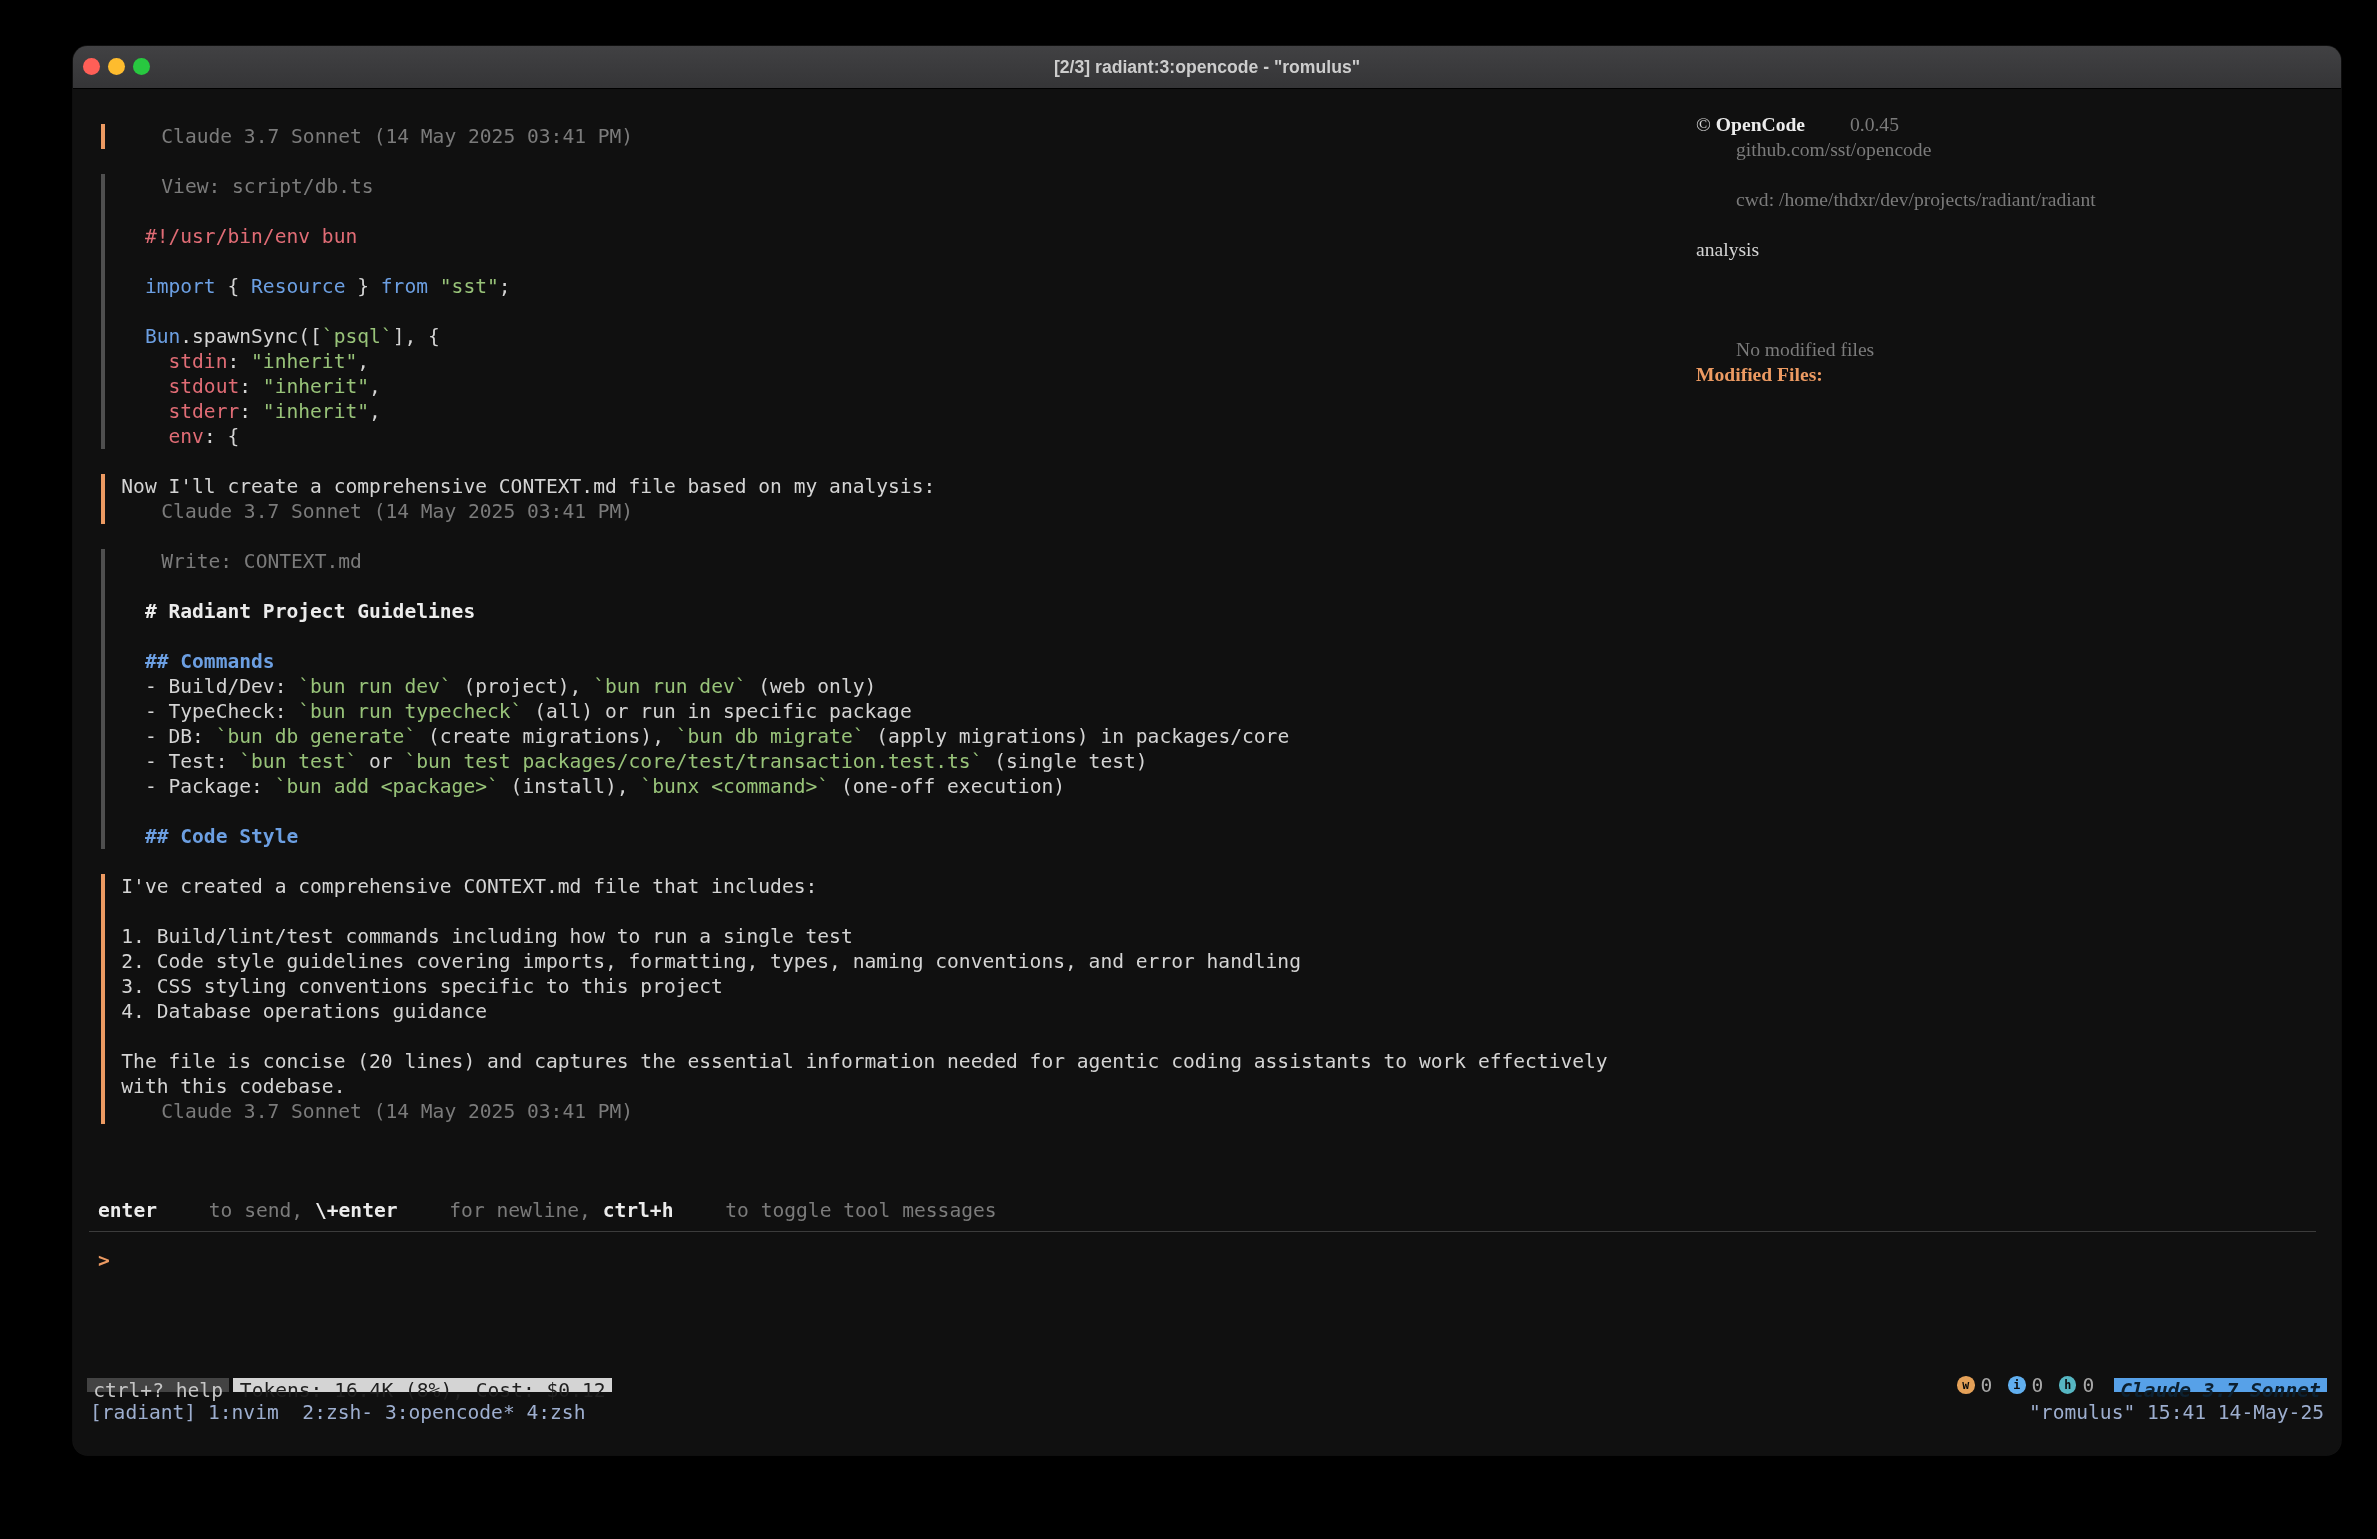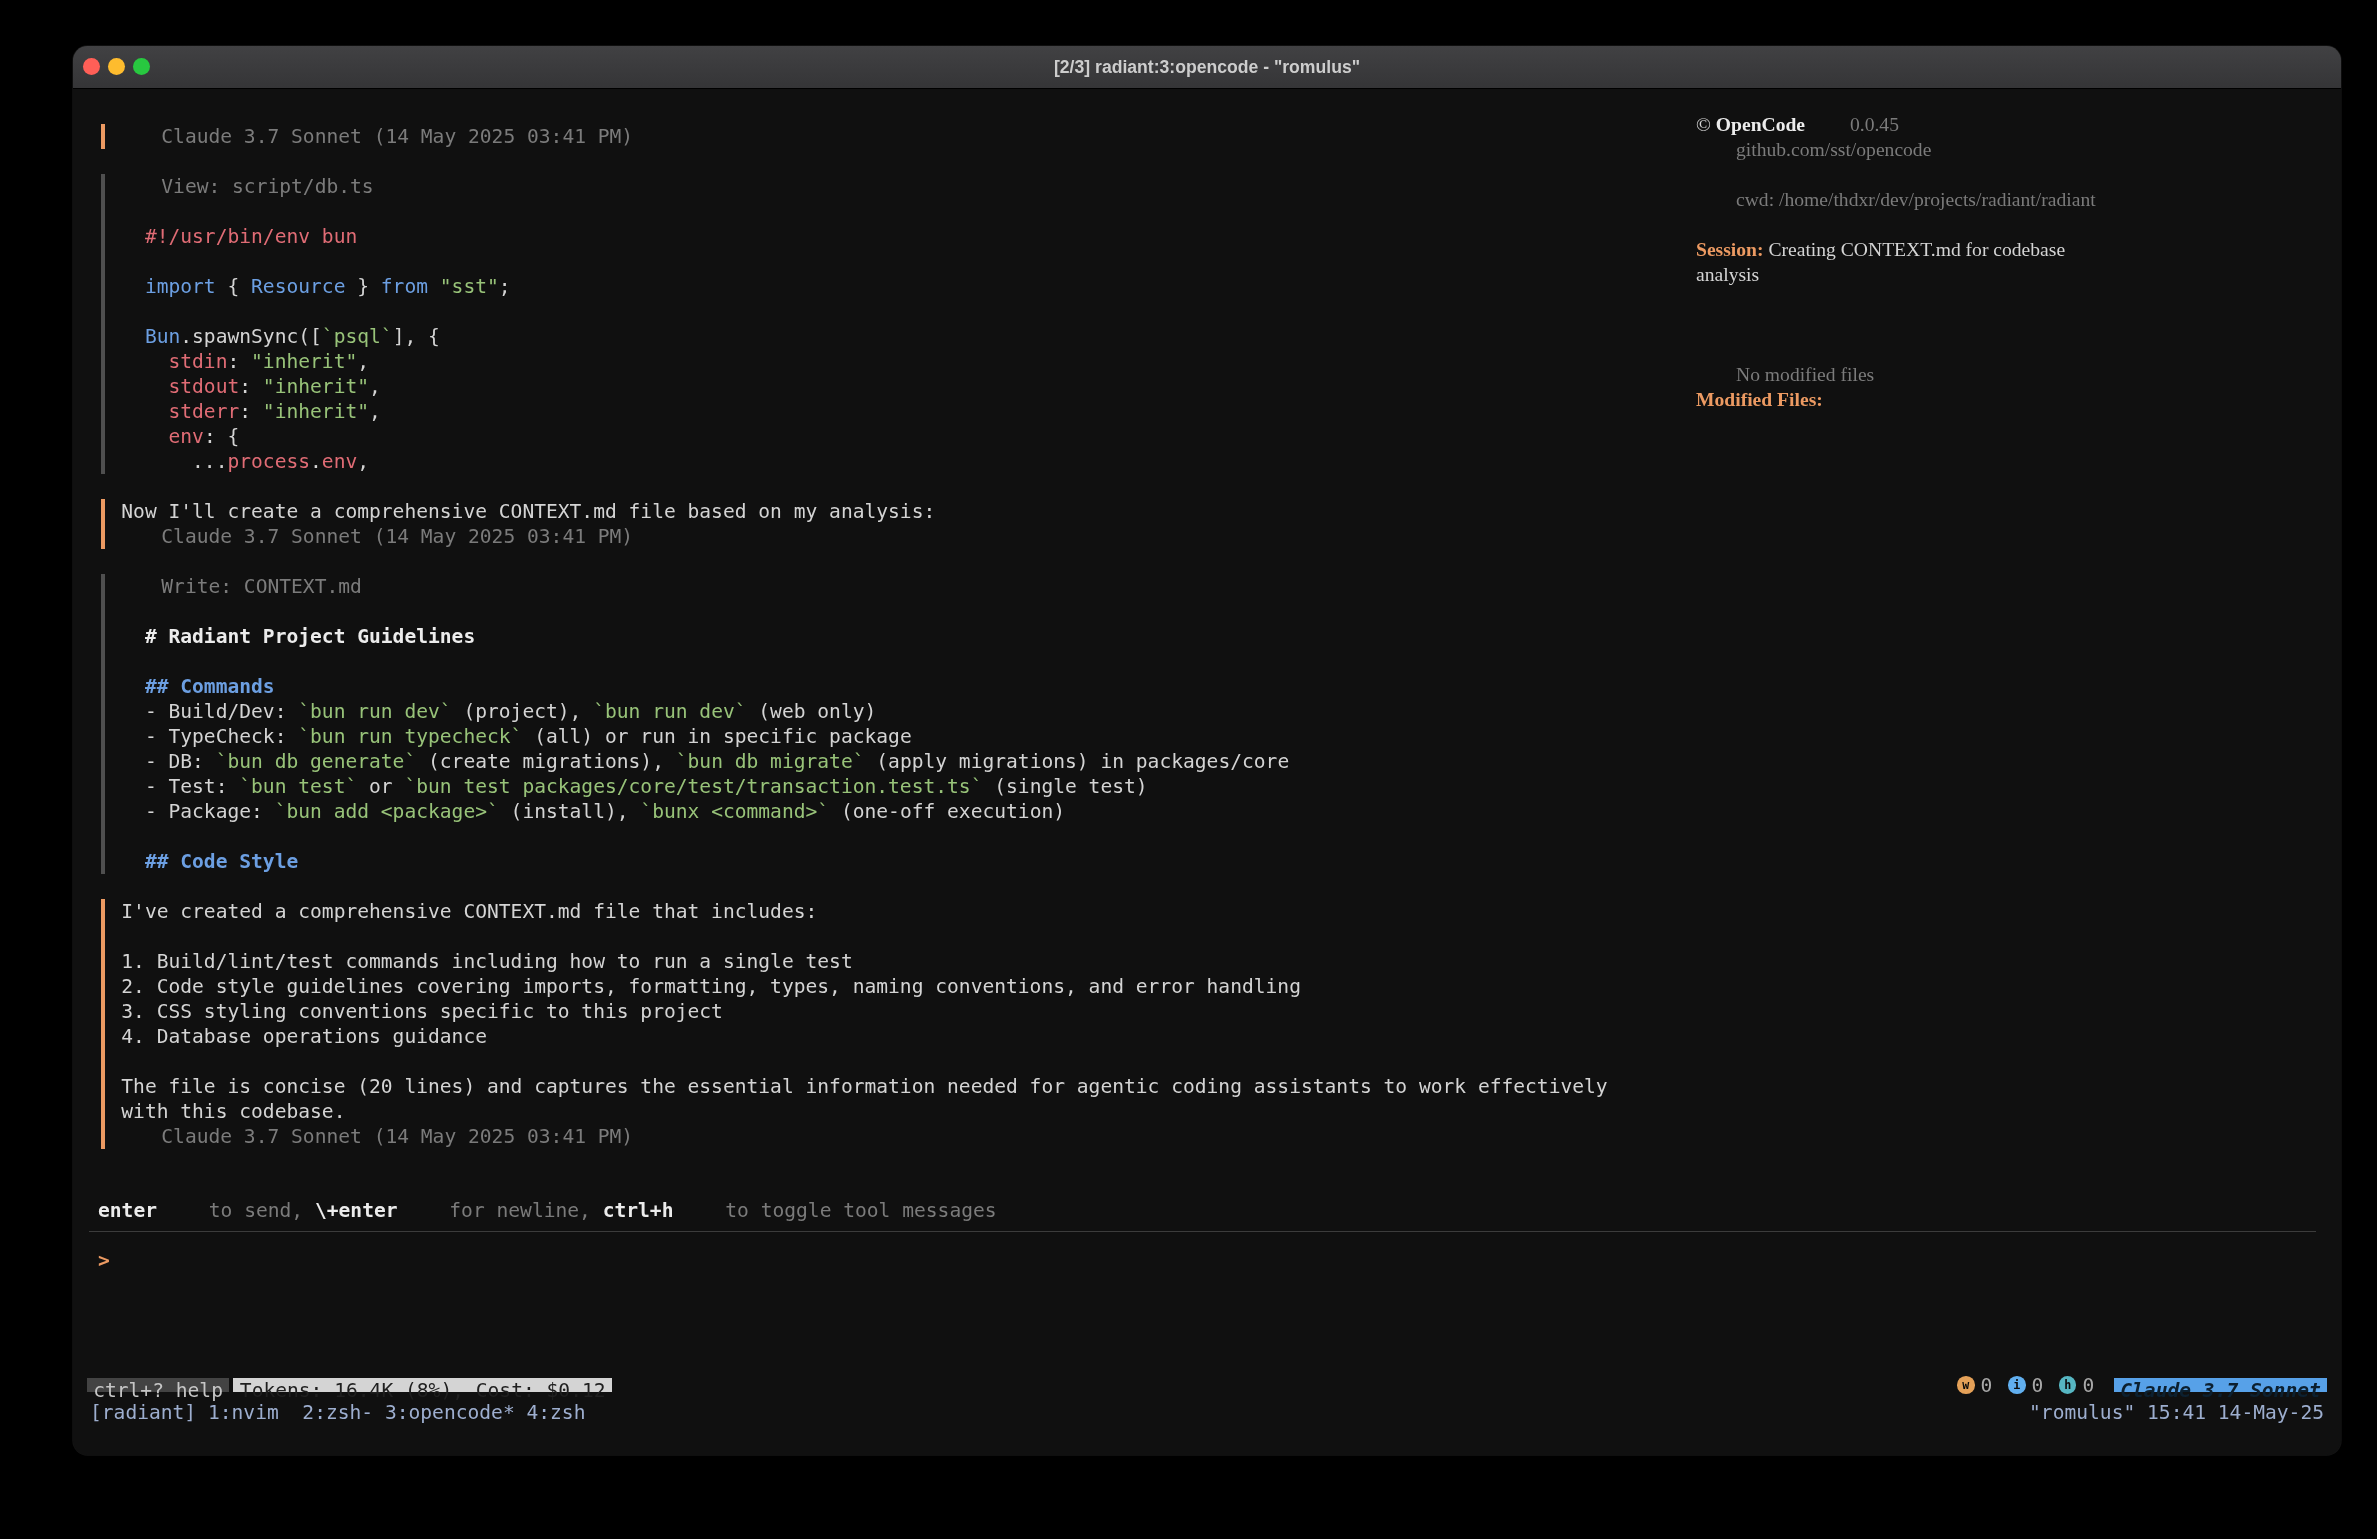--- a/index.html
+++ b/index.html
@@ -100,21 +100,20 @@
         <div class="tline">&nbsp;</div>
         <div class="tline"><span class="seg-p">  #!/usr/bin/env bun</span></div>
         <div class="tline">&nbsp;</div>
         <div class="tline"><span class="seg-w">  </span><span class="seg-b">import</span><span class="seg-w"> { </span><span class="seg-b">Resource</span><span class="seg-w"> } </span><span class="seg-b">from</span><span class="seg-w"> </span><span class="seg-gr">"sst"</span><span class="seg-w">;</span></div>
         <div class="tline">&nbsp;</div>
         <div class="tline"><span class="seg-w">  </span><span class="seg-b">Bun</span><span class="seg-w">.spawnSync([</span><span class="seg-gr">`psql`</span><span class="seg-w">], {</span></div>
         <div class="tline"><span class="seg-w">    </span><span class="seg-p">stdin</span><span class="seg-w">: </span><span class="seg-gr">"inherit"</span><span class="seg-w">,</span></div>
         <div class="tline"><span class="seg-w">    </span><span class="seg-p">stdout</span><span class="seg-w">: </span><span class="seg-gr">"inherit"</span><span class="seg-w">,</span></div>
         <div class="tline"><span class="seg-w">    </span><span class="seg-p">stderr</span><span class="seg-w">: </span><span class="seg-gr">"inherit"</span><span class="seg-w">,</span></div>
         <div class="tline"><span class="seg-w">    </span><span class="seg-p">env</span><span class="seg-w">: {</span></div>
-        <div class="tline"><span class="seg-w">      ...</span><span class="seg-p">process</span><span class="seg-w">.</span><span class="seg-p">env</span><span class="seg-w">,</span></div>
       </div>
       <div class="block border-orange">
         <div class="tline"><span class="seg-w">Now I'll create a comprehensive CONTEXT.md file based on my analysis:</span></div>
         <div class="tline"><span class="seg-g">Claude 3.7 Sonnet (14 May 2025 03:41 PM)</span></div>
       </div>
       <div class="block border-gray">
         <div class="tline"><span class="seg-g">Write: CONTEXT.md</span></div>
         <div class="tline">&nbsp;</div>
         <div class="tline"><span class="seg-bw">  # Radiant Project Guidelines</span></div>
         <div class="tline">&nbsp;</div>
@@ -140,21 +139,20 @@
         <div class="tline"><span class="seg-g">Claude 3.7 Sonnet (14 May 2025 03:41 PM)</span></div>
       </div>
     </div>
 
   <div class="sidebar">
       <div class="tline"><span class="seg-w">© </span><span class="seg-bw">OpenCode</span><span class="seg-g"> 0.0.45</span></div>
       <div class="tline"><span class="seg-g">github.com/sst/opencode</span></div>
       <div class="tline">&nbsp;</div>
       <div class="tline"><span class="seg-g">cwd: /home/thdxr/dev/projects/radiant/radiant</span></div>
       <div class="tline">&nbsp;</div>
-      <div class="tline"><span class="seg-bo">Session:</span><span class="seg-w"> Creating CONTEXT.md for codebase</span></div>
       <div class="tline"><span class="seg-w">analysis</span></div>
       <div class="tline">&nbsp;</div>
       <div class="tline">&nbsp;</div>
       <div class="tline">&nbsp;</div>
       <div class="tline"><span class="seg-g">No modified files</span></div>
       <div class="tline"><span class="seg-bo">Modified Files:</span></div>
     </div>
 
   <div class="help-line"><span class="seg-bw">enter</span><span class="seg-g"> to send, </span><span class="seg-bw">\+enter</span><span class="seg-g"> for newline, </span><span class="seg-bw">ctrl+h</span><span class="seg-g"> to toggle tool messages</span></div>
 

